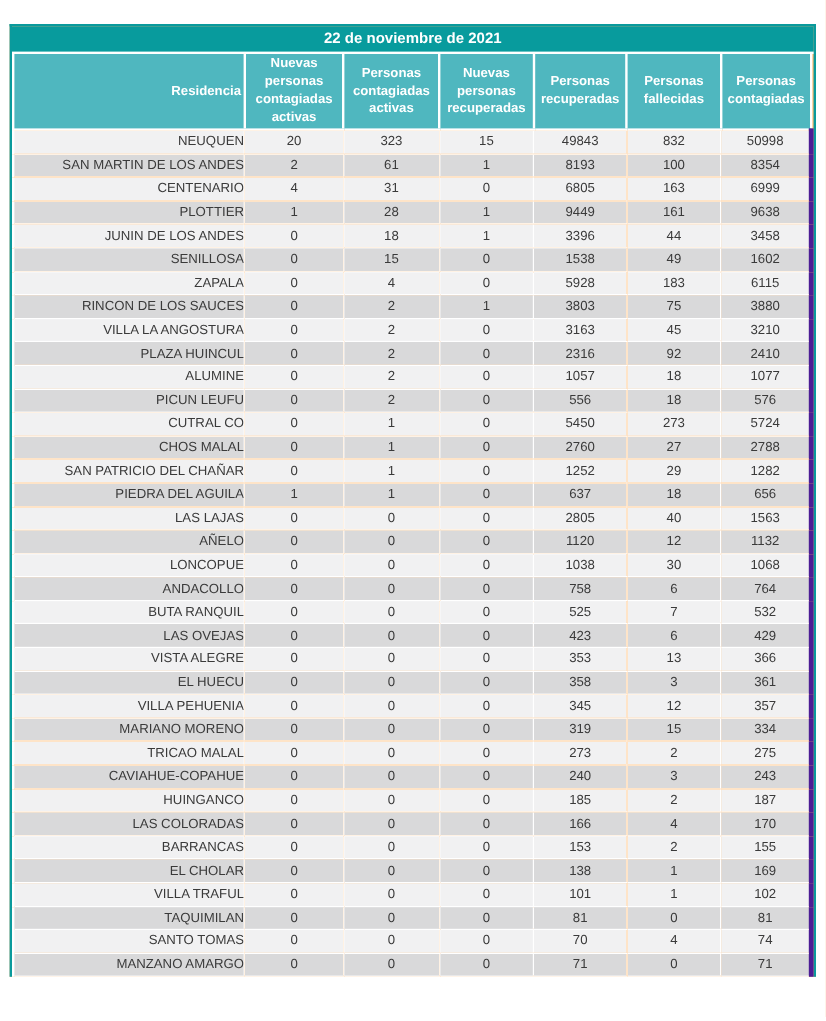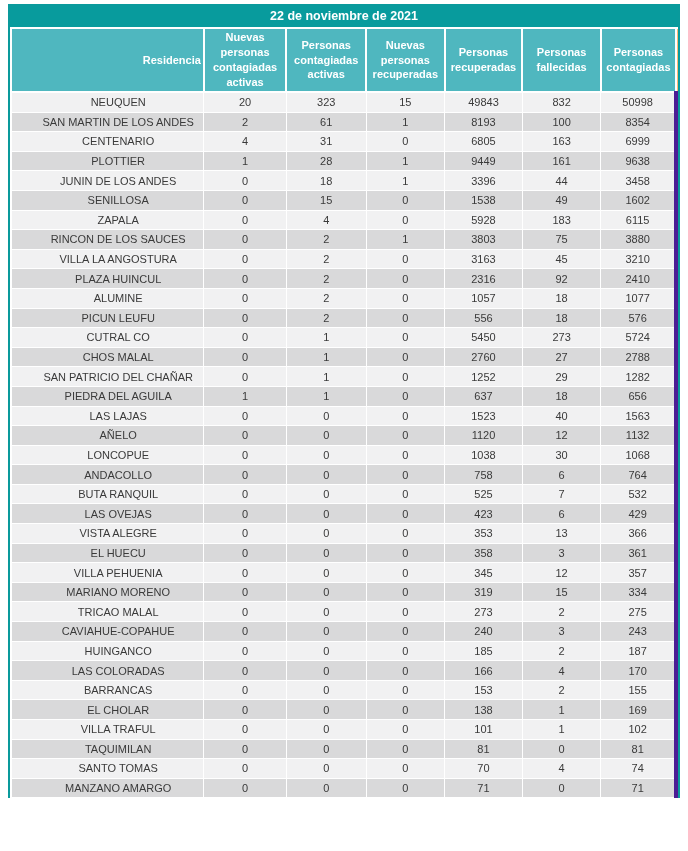--- a/index.html
+++ b/index.html
@@ -1,18 +1,18 @@
 <!DOCTYPE html>
 <html><head>
 <meta charset="utf-8">
 <style>
   html,body{margin:0;padding:0;background:#ffffff;width:688px;height:851px;overflow:hidden;}
   body{font-family:"Liberation Sans","DejaVu Sans",sans-serif;}
   .tbl-wrap{
-    position:absolute;left:8px;top:4px;width:672px;
+    position:absolute;left:8px;top:20px;width:672px;
     border:2px solid #0a9a9c;border-bottom:none;
     background:#fdba74;box-sizing:border-box;
   }
   .title-bar{
     background:#089b9d;color:#ffffff;font-weight:bold;font-size:12.5px;
     text-align:center;padding:3px 0 4px 0;border-bottom:2px solid #ffffff;
   }
   table{border-collapse:collapse;width:100%;table-layout:fixed;}
   col.c0{width:29%;}
   col.c1{width:12.4%;}
@@ -27,21 +27,21 @@
     border-bottom:2px solid #ffffff;
   }
   thead th + th{border-left:2px solid #ffffff;}
   thead th:first-child{border-left:2px solid #ffffff;text-align:right;}
   thead th:last-child{border-right:2px solid #ffffff;}
   tbody td{
     font-size:11px;color:#3a3a3a;text-align:center;height:18.6px;
     padding:0;border-bottom:1px solid #ffffff;white-space:nowrap;overflow:hidden;
   }
   tbody td + td{border-left:1px solid #ffffff;}
-  tbody td:first-child{text-align:center;padding-left:21px;border-left:2px solid #ffffff;}
+  tbody td:first-child{text-align:right;padding-left:21px;border-left:2px solid #ffffff;}
   tbody td:last-child{border-right:4px solid #4c1d95;}
   tbody tr:nth-child(odd) td{background:#f1f1f2;}
   tbody tr:nth-child(even) td{background:#d9d9da;}
 </style>
 </head>
 <body>
 
 <div class="tbl-wrap">
   <div class="title-bar">22 de noviembre de 2021</div>
   <table>
@@ -208,21 +208,21 @@
           <td>0</td>
           <td>637</td>
           <td>18</td>
           <td>656</td>
         </tr>
         <tr>
           <td>LAS LAJAS</td>
           <td>0</td>
           <td>0</td>
           <td>0</td>
-          <td>1523</td>
+          <td>2805</td>
           <td>40</td>
           <td>1563</td>
         </tr>
         <tr>
           <td>AÑELO</td>
           <td>0</td>
           <td>0</td>
           <td>0</td>
           <td>1120</td>
           <td>12</td>

